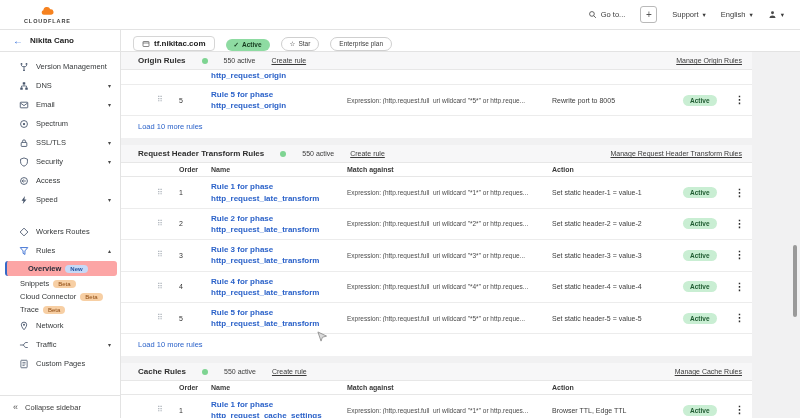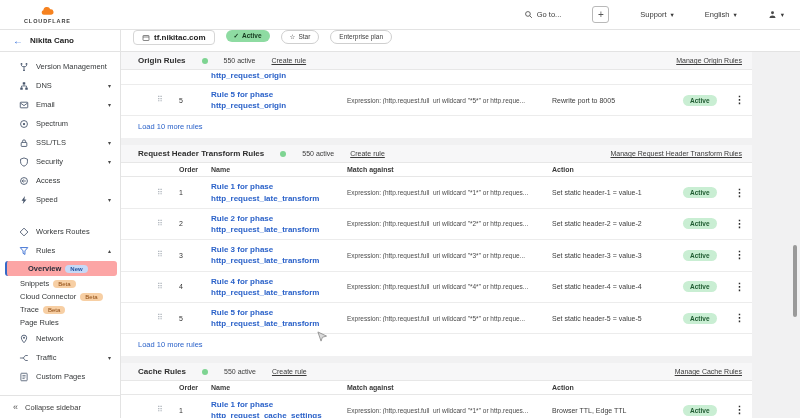--- a/index.html
+++ b/index.html
@@ -5,32 +5,32 @@
 *{margin:0;padding:0;box-sizing:border-box}
 html,body{width:800px;height:418px;overflow:hidden}
 body{font-family:"Liberation Sans",sans-serif;color:#313131;background:#fff}
 .page{position:relative;width:800px;height:418px;background:#fff}
 
 
 .topnav{height:30px;display:flex;align-items:center;justify-content:space-between;padding:0 16px 0 24px;border-bottom:1px solid #e3e3e3}
 .brand{display:flex;flex-direction:column;align-items:center;line-height:1;gap:1px}
 .brand svg{width:30px;height:13px}
 .brand b{font-size:5.5px;letter-spacing:.9px;color:#3d3d3d}
-.nav-right{display:flex;align-items:center;gap:31px;font-size:7.5px;color:#3a3a3a}
+.nav-right{display:flex;align-items:center;gap:15px;font-size:7.5px;color:#3a3a3a}
 .nav-item{display:flex;align-items:center;gap:4px}
 .nav-item svg{width:9px;height:9px;color:#4a4a4a}
 .plus-btn{width:17px;height:17px;border:1px solid #b9b9b9;border-radius:3px;display:flex;align-items:center;justify-content:center;font-size:10px;color:#555}
 .tcaret{font-size:6.5px;color:#3a3a3a}
 
 
 .subhead{height:22px;display:flex;border-bottom:1px solid #e3e3e3}
 .acct{width:121px;flex:none;display:flex;align-items:center;gap:7px;padding-left:13px;border-right:1px solid #e3e3e3}
 .acct .back{color:#2e6bd8;font-size:10px;line-height:1}
 .acct b{font-size:8px;color:#222}
-.zonebar{flex:1;display:flex;align-items:flex-start;gap:11px;padding-left:12px}
+.zonebar{flex:1;display:flex;align-items:flex-end;gap:11px;padding-left:12px}
 .domain{display:flex;align-items:center;gap:4px;border:1px solid #d6d6d6;border-radius:4px;padding:2px 8px;font-weight:bold;font-size:8px;color:#222;background:#fff}
 .domain svg{width:8px;height:8px;color:#555}
 .pill{border-radius:9px;font-size:6.5px;padding:2px 8px;display:flex;align-items:center;gap:3px;line-height:1.2}
 .pill.activez{background:#8edba2;color:#14381d;font-weight:bold}
 .pill.ghost{border:1px solid #cfcfcf;color:#3c3c3c}
 
 
 .bodyrow{display:flex;height:366px}
 .sidebar{width:121px;flex:none;border-right:1px solid #e3e3e3;position:relative;padding-top:5px;font-size:7.5px;background:#fff}
 .sitem{height:19px;display:flex;align-items:center;padding:0 9px 0 19px;color:#36393b;gap:7px;cursor:pointer}
@@ -293,23 +293,20 @@
           <span class="badge-beta">Beta</span>
         </div>
       <div class="ssub">
           <span>Cloud Connector</span>
           <span class="badge-beta">Beta</span>
         </div>
       <div class="ssub">
           <span>Trace</span>
           <span class="badge-beta">Beta</span>
         </div>
-      <div class="ssub">
-          <span>Page Rules</span>
-        </div>
       <div class="sitem">
           <svg>
             <use href="#i-pin"></use>
           </svg>
           <span class="lbl">Network</span>
         </div>
       <div class="sitem">
           <svg>
             <use href="#i-traffic"></use>
           </svg>

